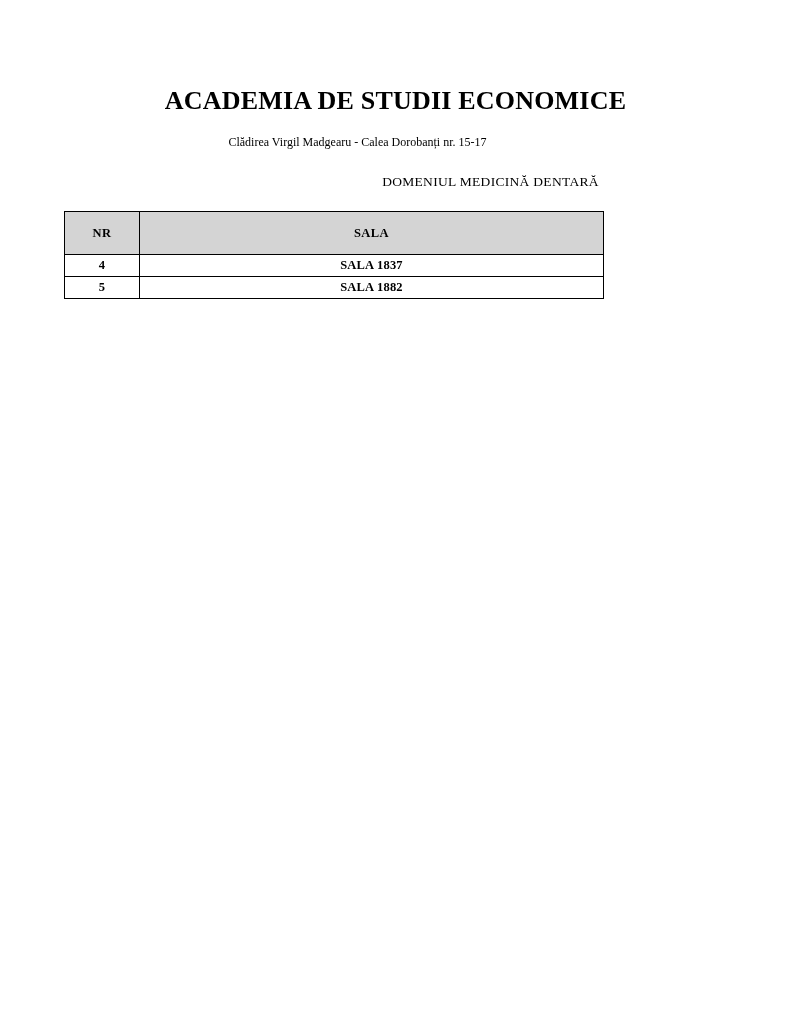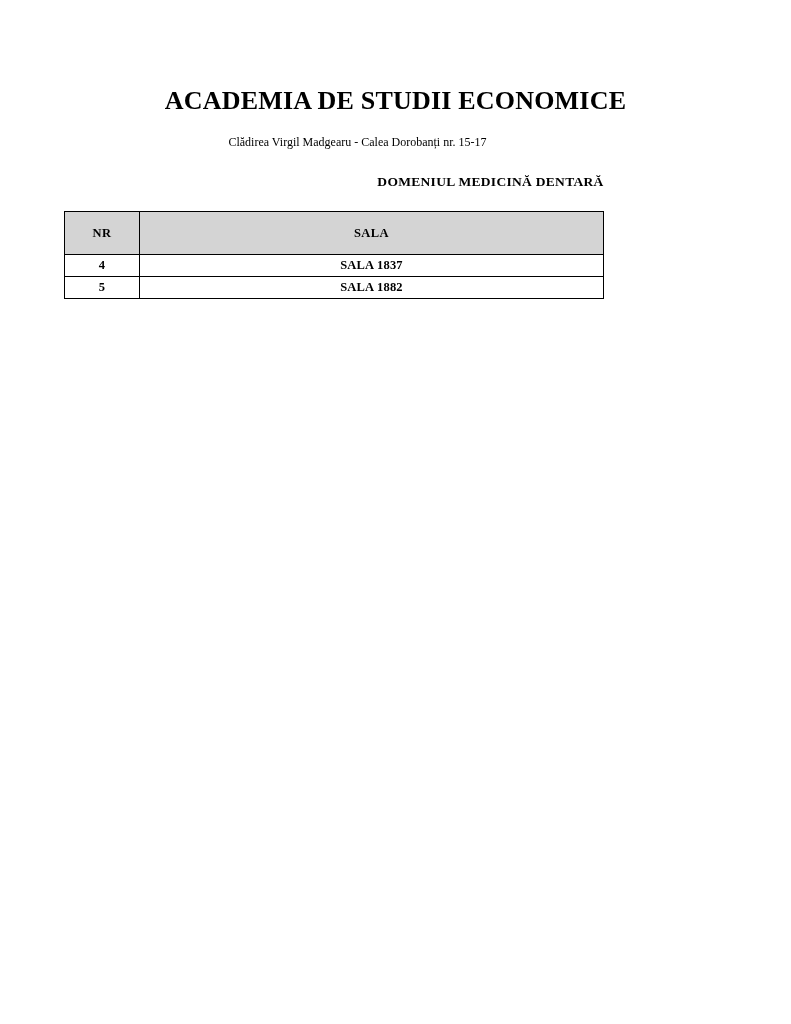--- a/index.html
+++ b/index.html
@@ -44,21 +44,21 @@
   }
   .domain-line {
     position: absolute;
     left: 0;
     top: 174px;
     width: 791px;
     text-align: center;
     padding-left: 190px;
     box-sizing: border-box;
     font-family: "Liberation Serif", serif;
-    font-weight: bold;
+    font-weight: normal;
     font-size: 13.5px;
     letter-spacing: 0.3px;
   }
   .rooms-table {
     position: absolute;
     left: 64px;
     top: 211px;
     width: 533px;
     border-collapse: collapse;
     table-layout: fixed;

